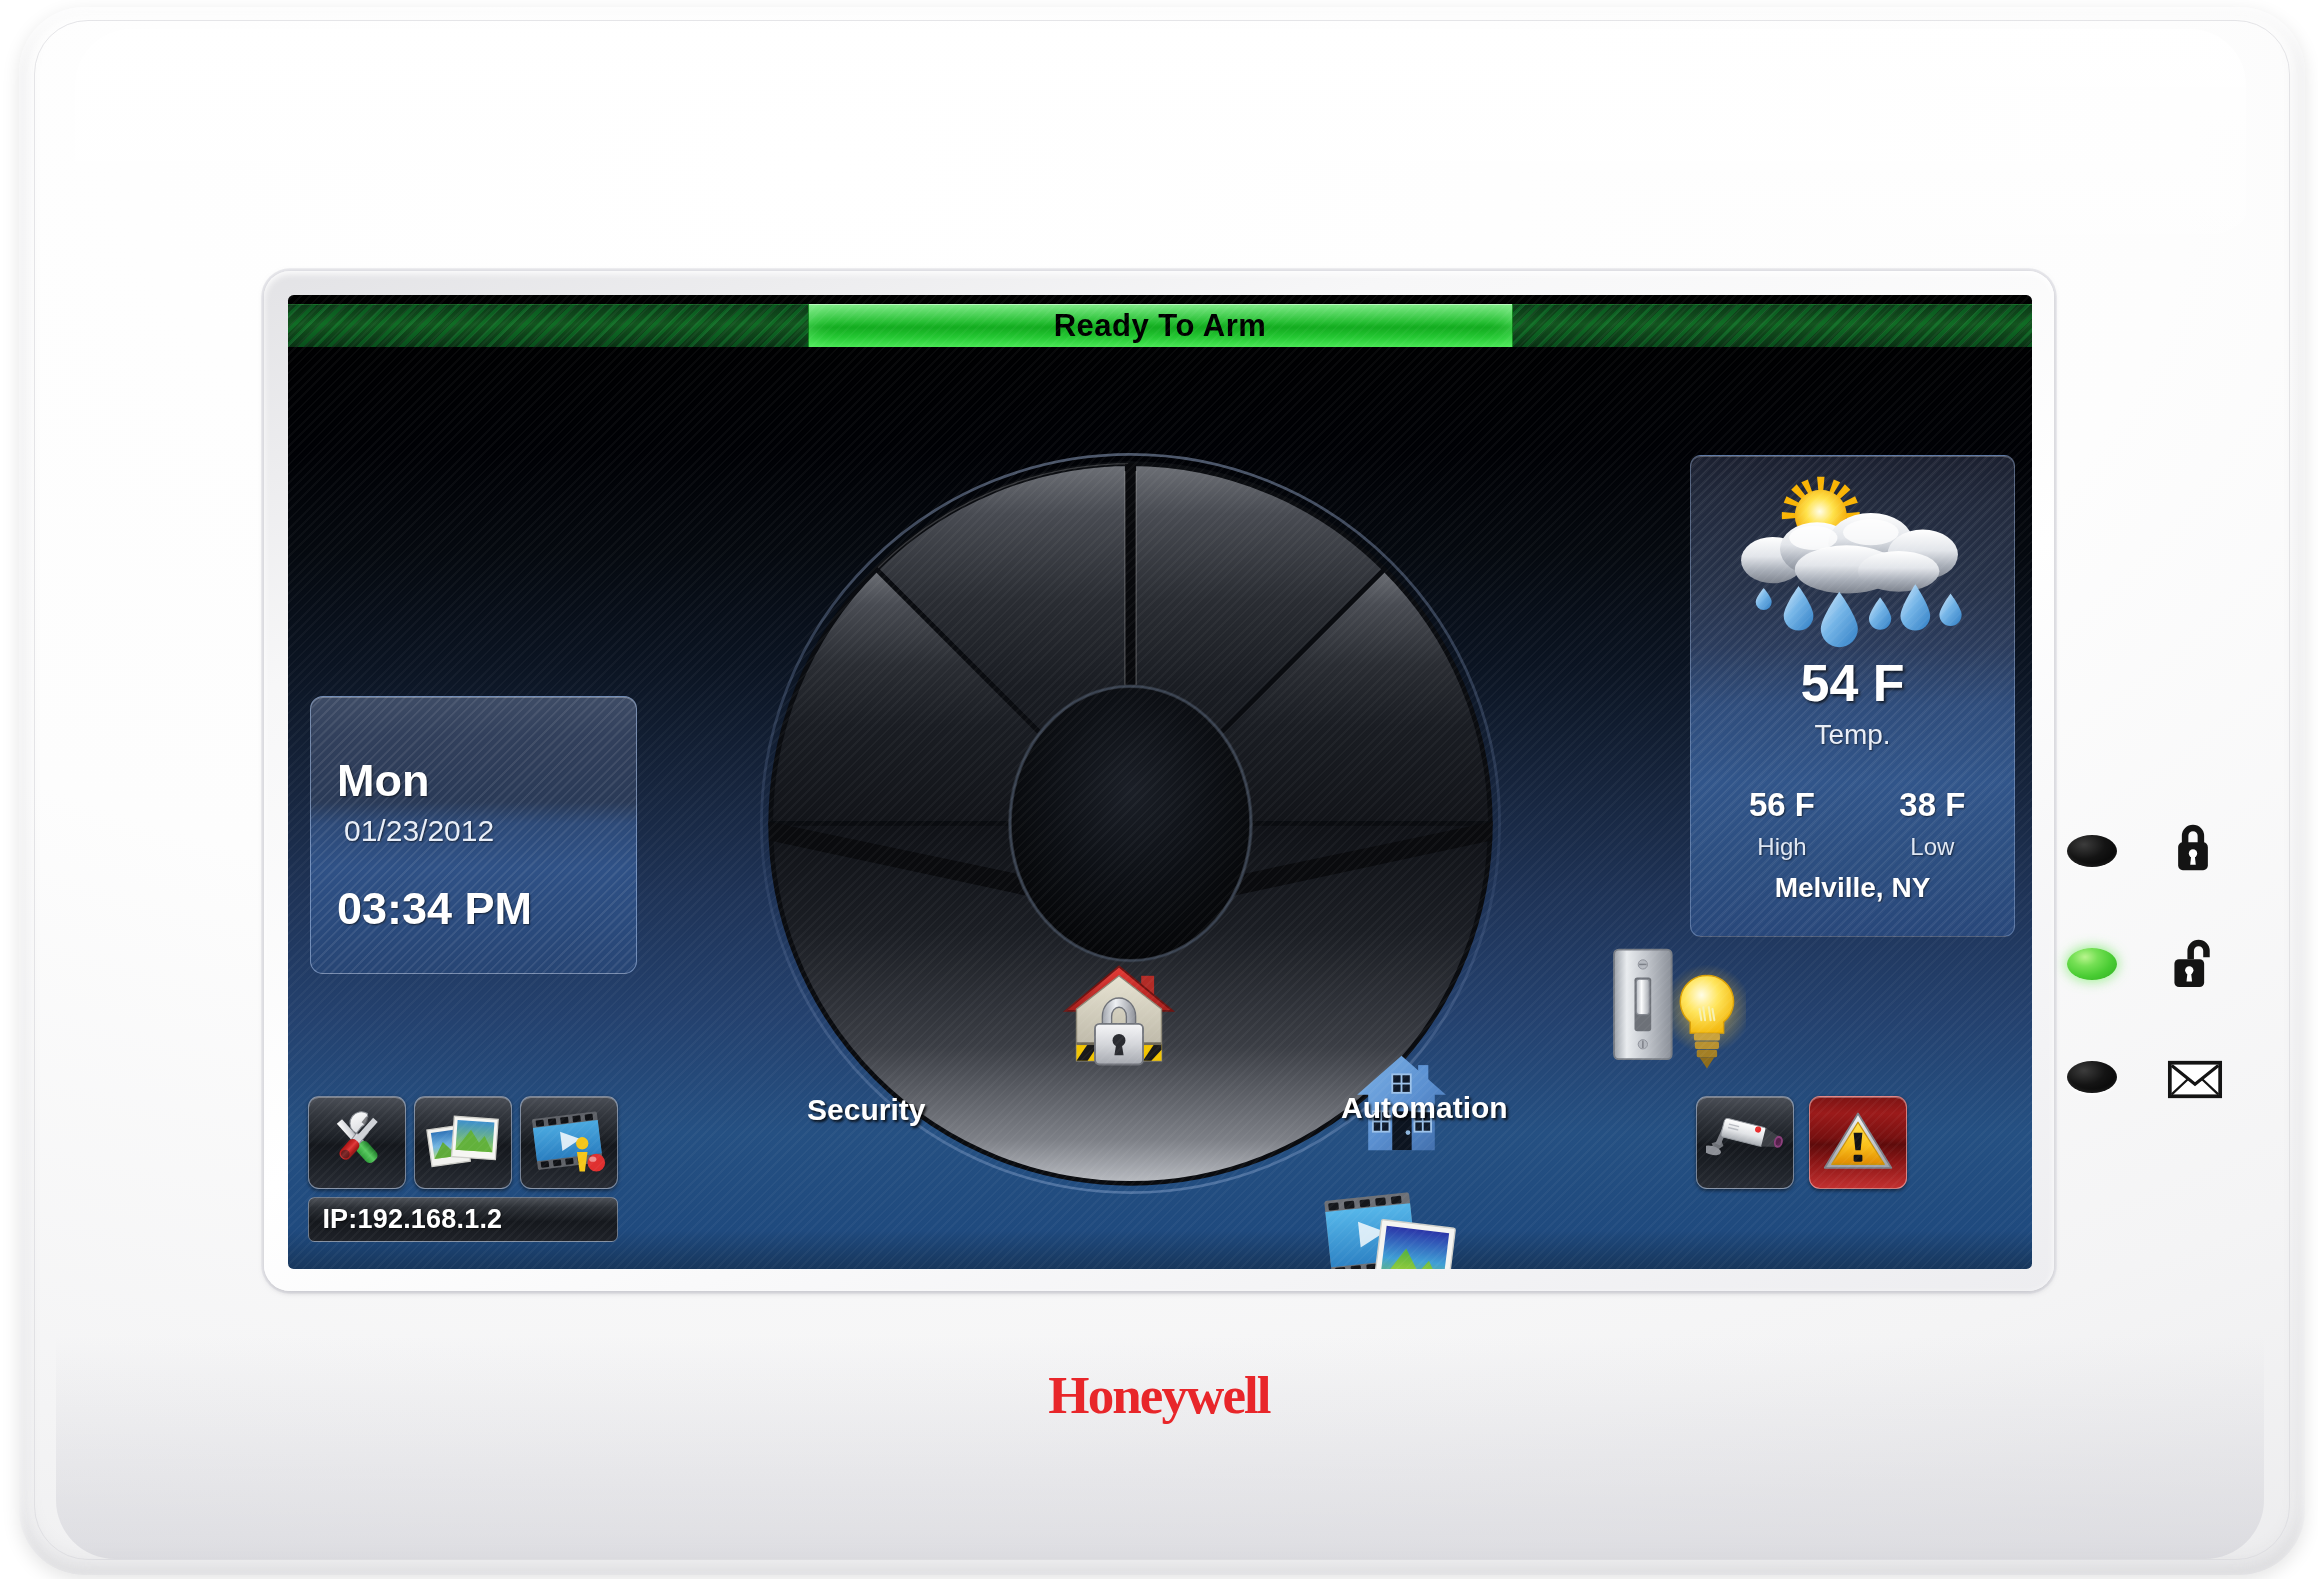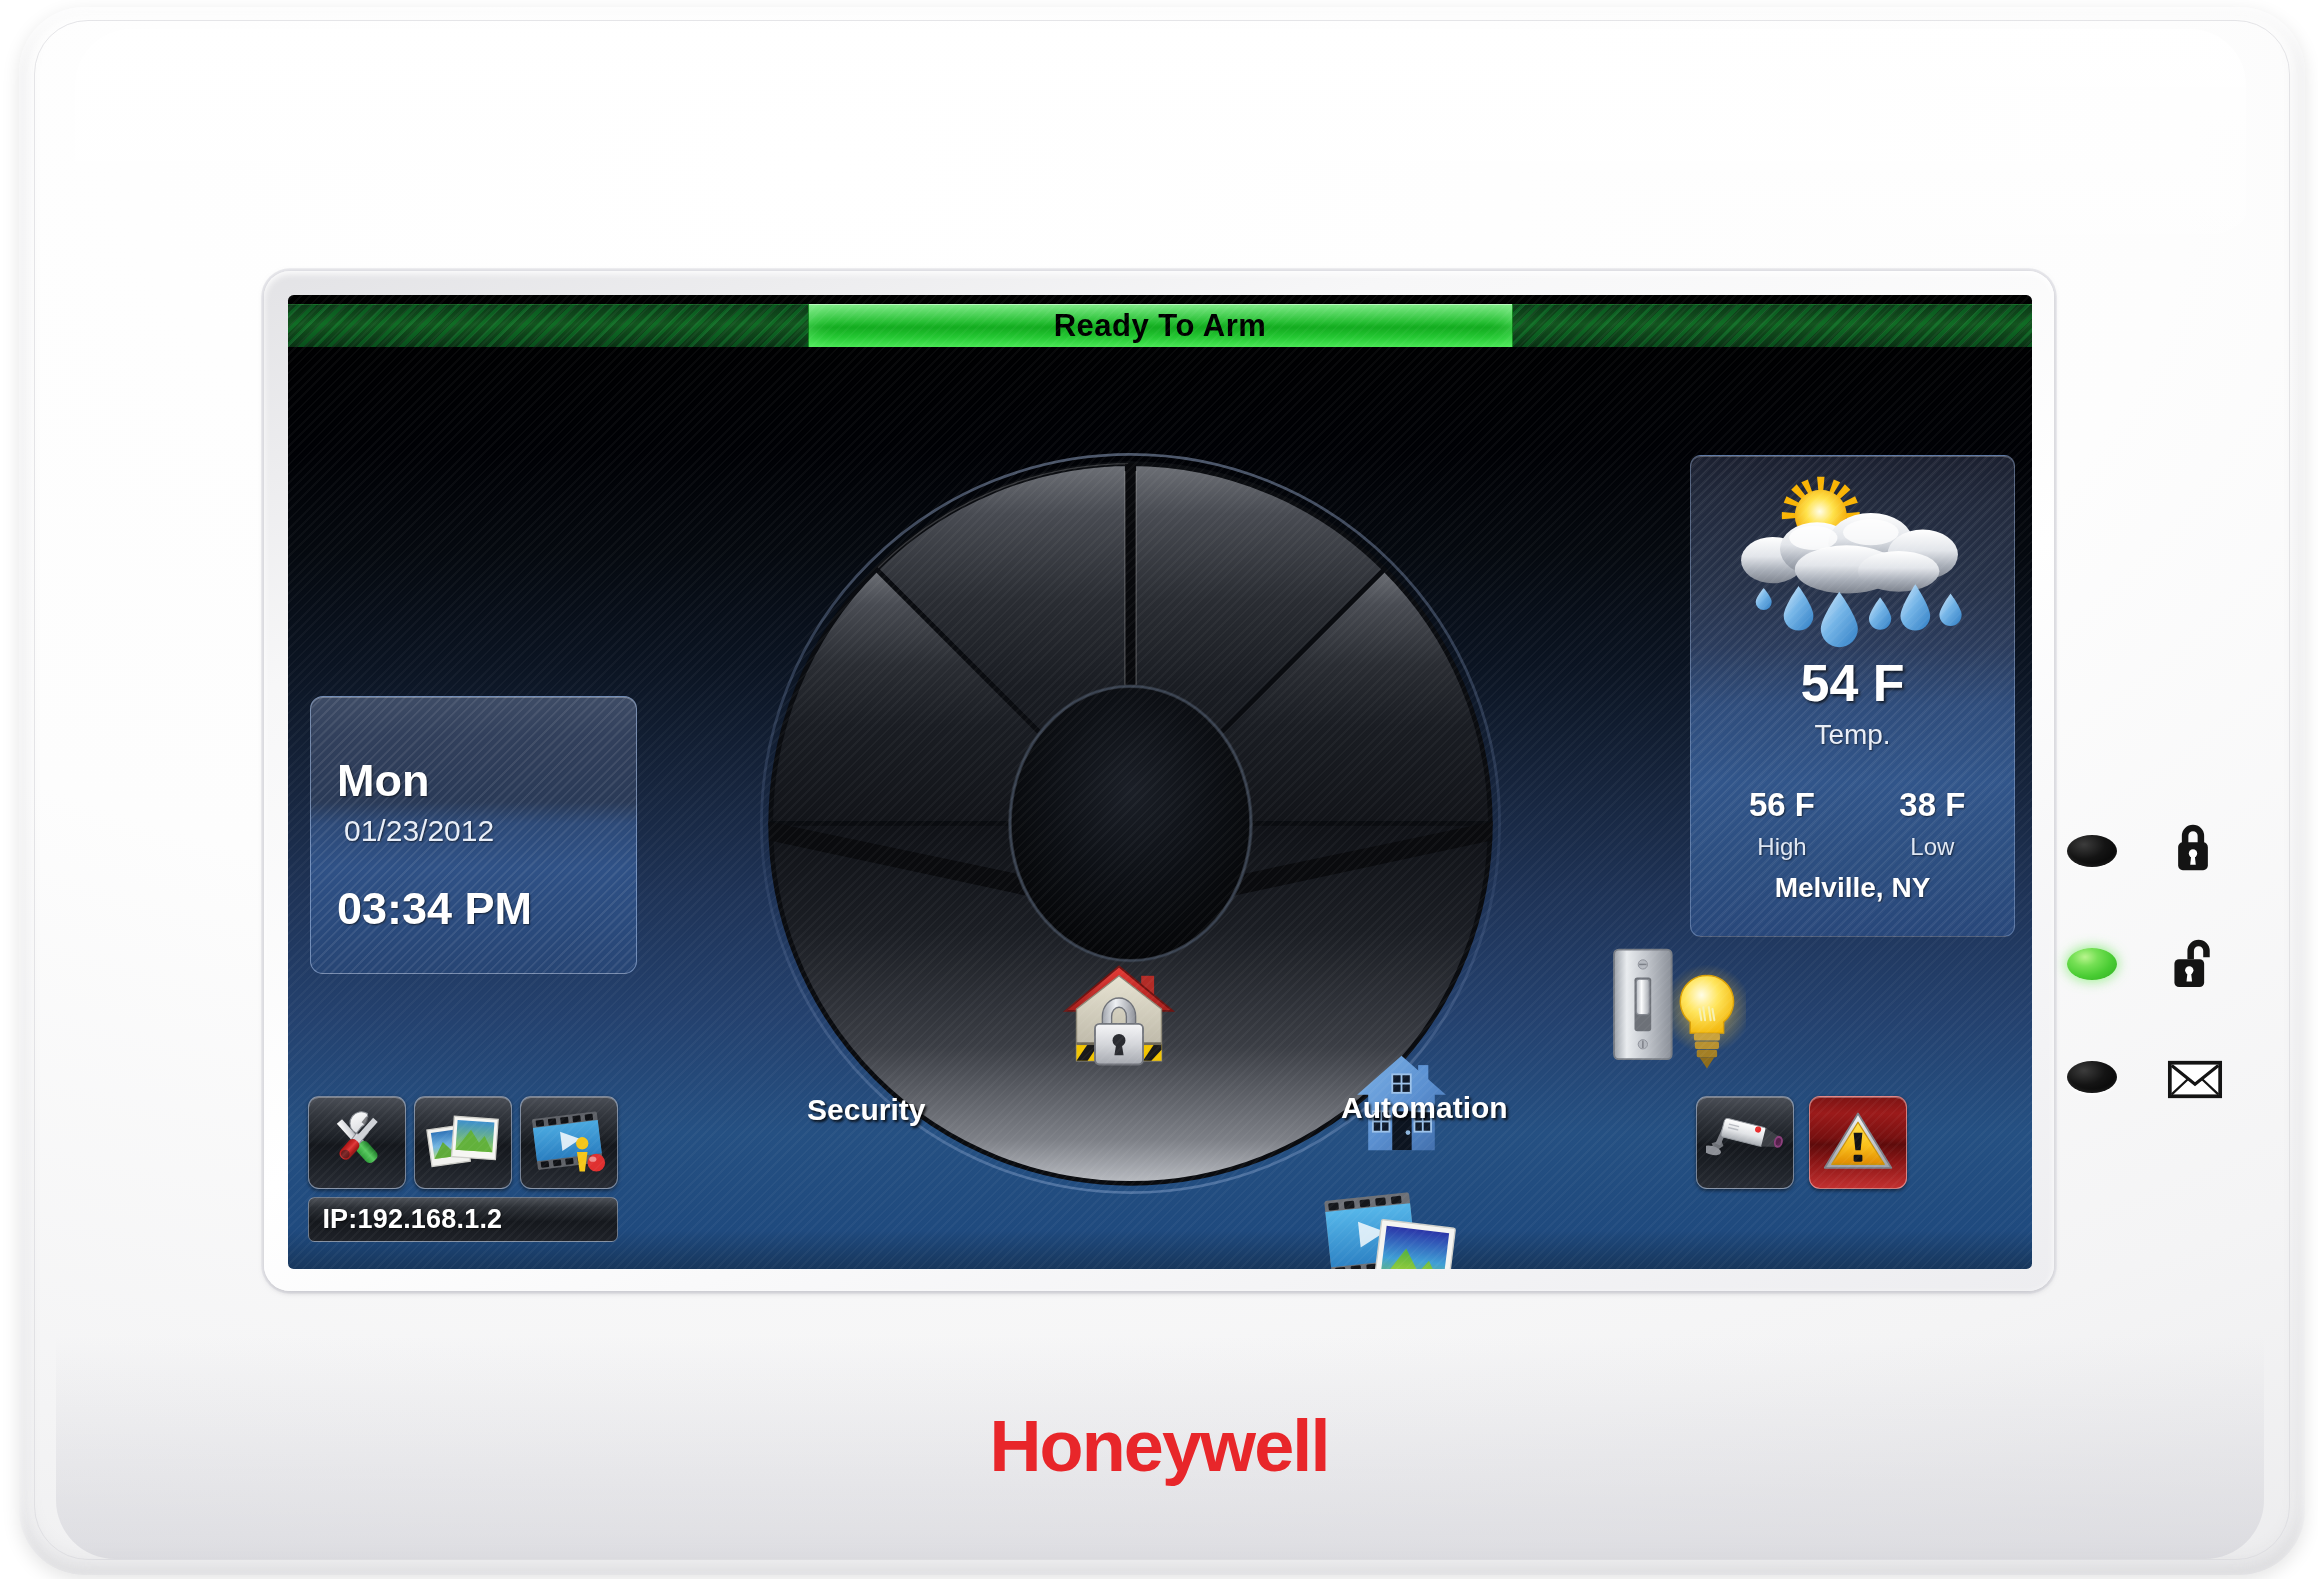--- a/index.html
+++ b/index.html
@@ -342,26 +342,25 @@
   .led3 { left: 2067px; top: 1061px; }
   .ledi1 { left: 2167px; top: 820px; }
   .ledi2 { left: 2167px; top: 935px; }
   .ledi3 { left: 2167px; top: 1059px; }
 
   
   .brand {
     position:absolute;
     left: 0; right: 0; top: 1365px;
     text-align:center;
-    font-family: Liberation Sans, sans-serif;
-    font-size: 72px;
+    font-family: Liberation Serif, serif;
+    font-size: 53px;
     font-weight: bold;
     letter-spacing: -1.9px;
     color: #e8262a;
-    margin-top: 40px;
   }
 </style>
 </head>
 <body>
 
 <div class="device">
   <div class="housing-gloss"></div>
   <div class="housing-shadow-bottom"></div>
 </div>
 

